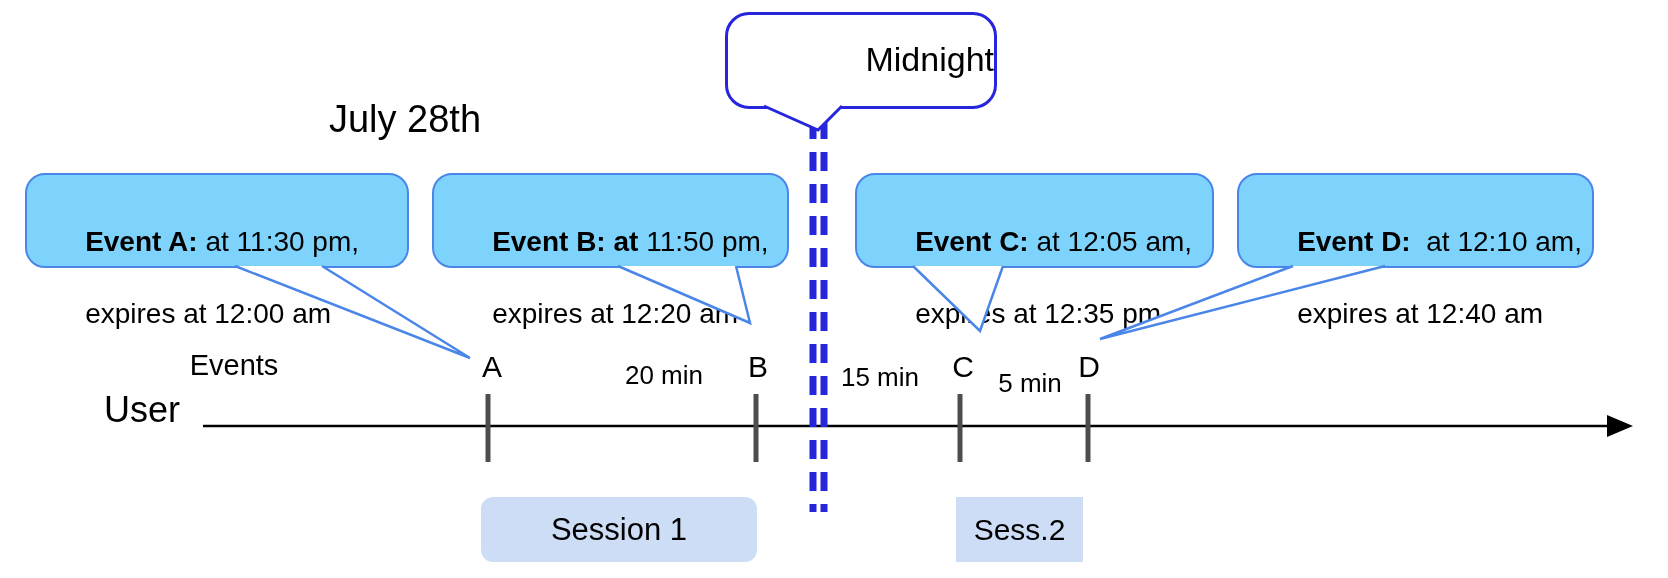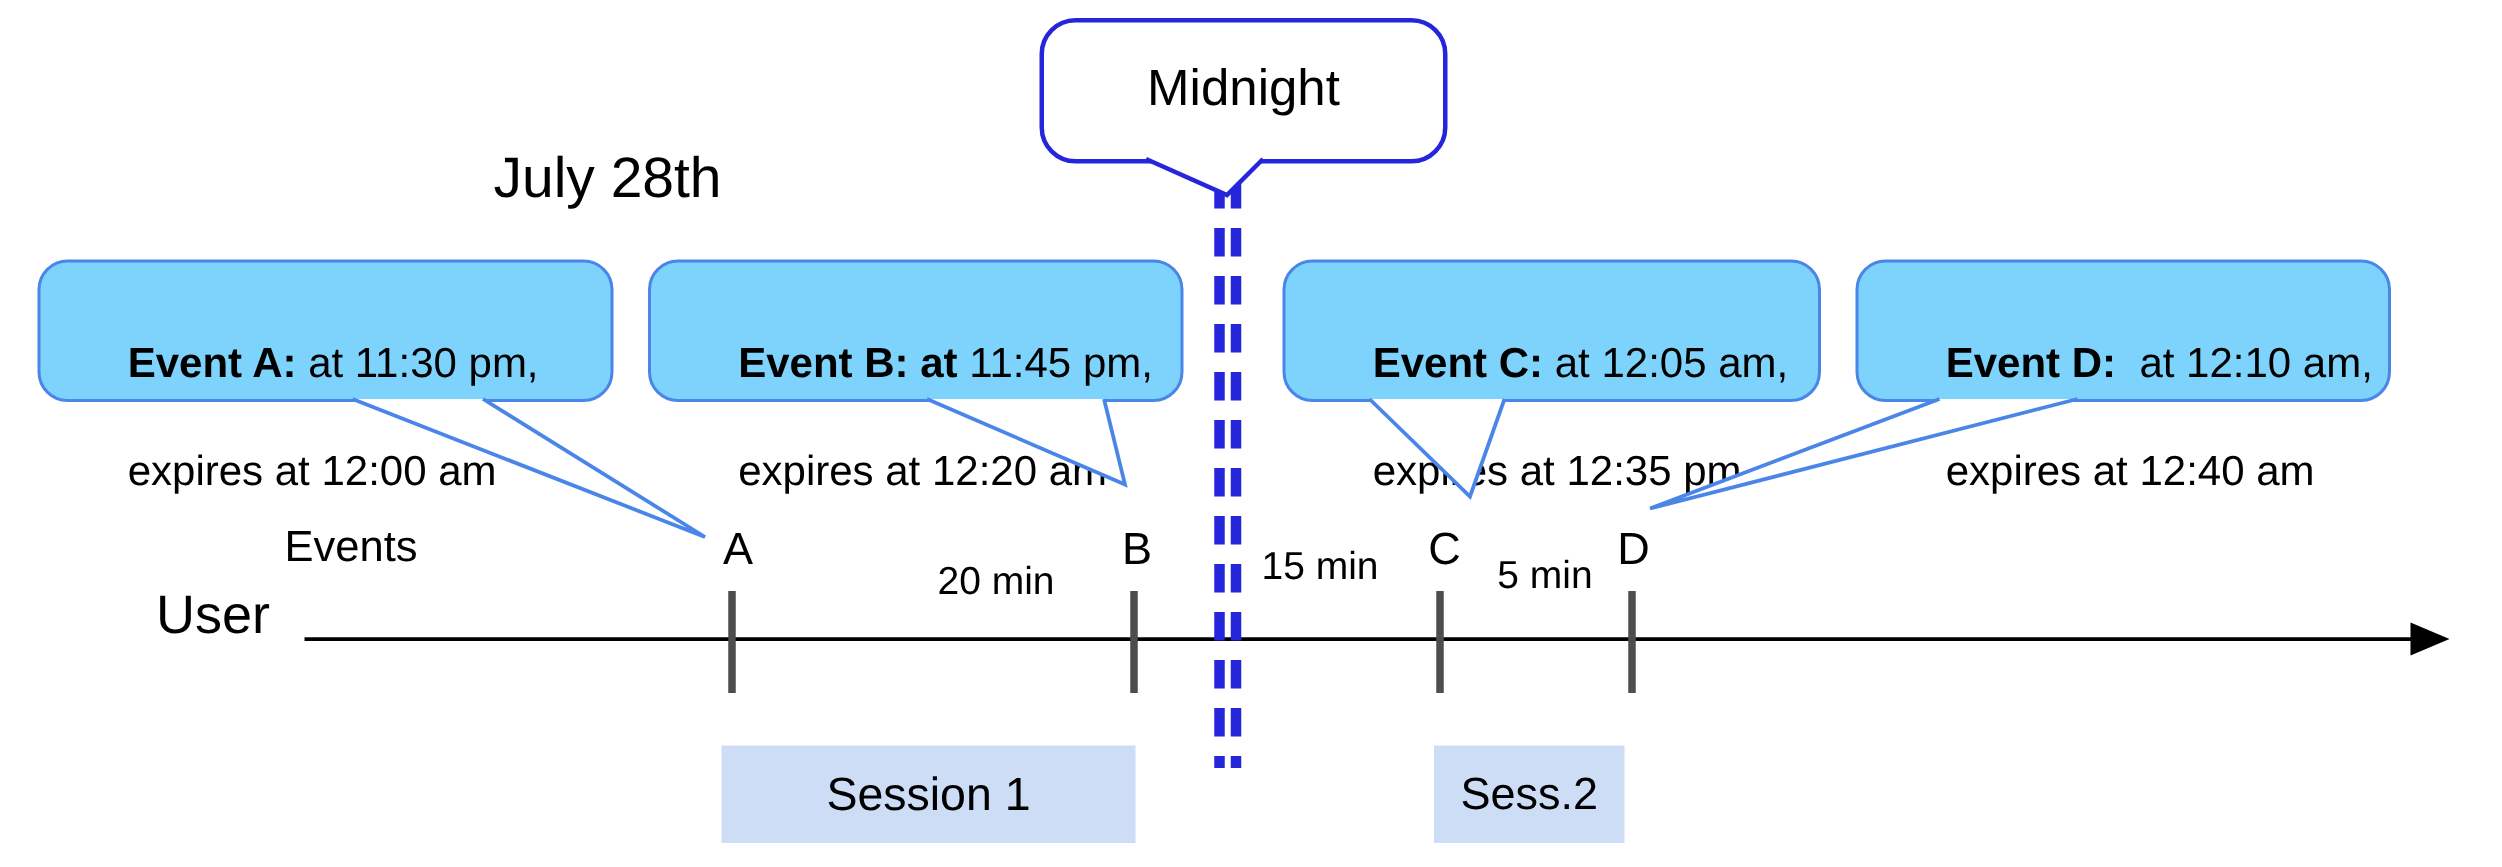--- a/index.html
+++ b/index.html
@@ -12,22 +12,22 @@
   .bubble {
     box-sizing:border-box; background:#7dd3fc;
     border:2.5px solid var(--event-blue); border-radius:20px;
     top:173px; height:95px; padding:13px 10px 0 27px;
     font-size:28px; line-height:36px; white-space:pre-wrap; z-index:1;
   }
   .bubble b { font-weight:bold; }
   .midnight-bubble {
     box-sizing:border-box; background:#fff;
     border:3px solid var(--mid-blue); border-radius:24px;
-    left:693px; top:12px; width:272px; height:97px;
-    font-size:34px; text-align:center; line-height:89px; z-index:1;
+    left:725px; top:12px; width:272px; height:97px;
+    font-size:34px; text-align:right; line-height:89px; z-index:1;
   }
   .tick-label { font-size:30px; width:40px; text-align:center; top:350px; z-index:3; }
   .interval-label { font-size:26px; width:130px; text-align:center; z-index:3; }
   .session-box {
     background:var(--session-fill); top:497px; height:65px;
     text-align:center; z-index:1;
   }
   .axis-label { z-index:3; }
   #overlay { position:absolute; left:0; top:0; z-index:2; pointer-events:none; }
   .tail { fill:#ffffff; stroke:var(--event-blue); stroke-width:2.5; }
@@ -45,45 +45,45 @@
 
   <div class="abs midnight-bubble">
     <span>Midnight</span>
   </div>
 
   <div class="abs bubble" style="left:25px; width:384px;">
     <b>Event A:</b><span> at 11:30 pm,</span><br>
     <span>expires at 12:00 am</span>
   </div>
   <div class="abs bubble" style="left:432px; width:357px;">
-    <b>Event B: at</b><span> 11:45 pm,</span><br>
+    <b>Event B: at</b><span> 11:50 pm,</span><br>
     <span>expires at 12:20 am</span>
   </div>
   <div class="abs bubble" style="left:855px; width:359px;">
     <b>Event C:</b><span> at 12:05 am,</span><br>
     <span>expires at 12:35 pm</span>
   </div>
   <div class="abs bubble" style="left:1237px; width:357px;">
     <b>Event D:</b><span>  at 12:10 am,</span><br>
     <span>expires at 12:40 am</span>
   </div>
 
   <div class="abs axis-label" style="left:174px; top:349px; width:120px; text-align:center; font-size:29px;">Events</div>
   <div class="abs axis-label" style="left:104px; top:389px; font-size:36px;">User</div>
 
   <div class="abs tick-label" style="left:472px;">A</div>
   <div class="abs tick-label" style="left:738px;">B</div>
   <div class="abs tick-label" style="left:943px;">C</div>
   <div class="abs tick-label" style="left:1069px;">D</div>
 
-  <div class="abs interval-label" style="left:599px; top:372px;">20 min</div>
+  <div class="abs interval-label" style="left:599px; top:360px;">20 min</div>
   <div class="abs interval-label" style="left:815px; top:362px;">15 min</div>
   <div class="abs interval-label" style="left:965px; top:368px;">5 min</div>
 
-  <div class="abs session-box" style="left:481px; width:276px; font-size:31px; line-height:65px;">
+  <div class="abs session-box" style="left:481px; width:276px; font-size:31px; line-height:65px;border-radius:12px;">
     <span>Session 1</span>
   </div>
   <div class="abs session-box" style="left:956px; width:127px; font-size:30px; line-height:65px;">
     <span>Sess.2</span>
   </div>
 
   <svg id="overlay" width="1668" height="578">
 
     <line class="axis-line" x1="203" y1="426" x2="1609" y2="426"></line>
     <polygon points="1607,415 1633,426 1607,437" fill="#000"></polygon>

